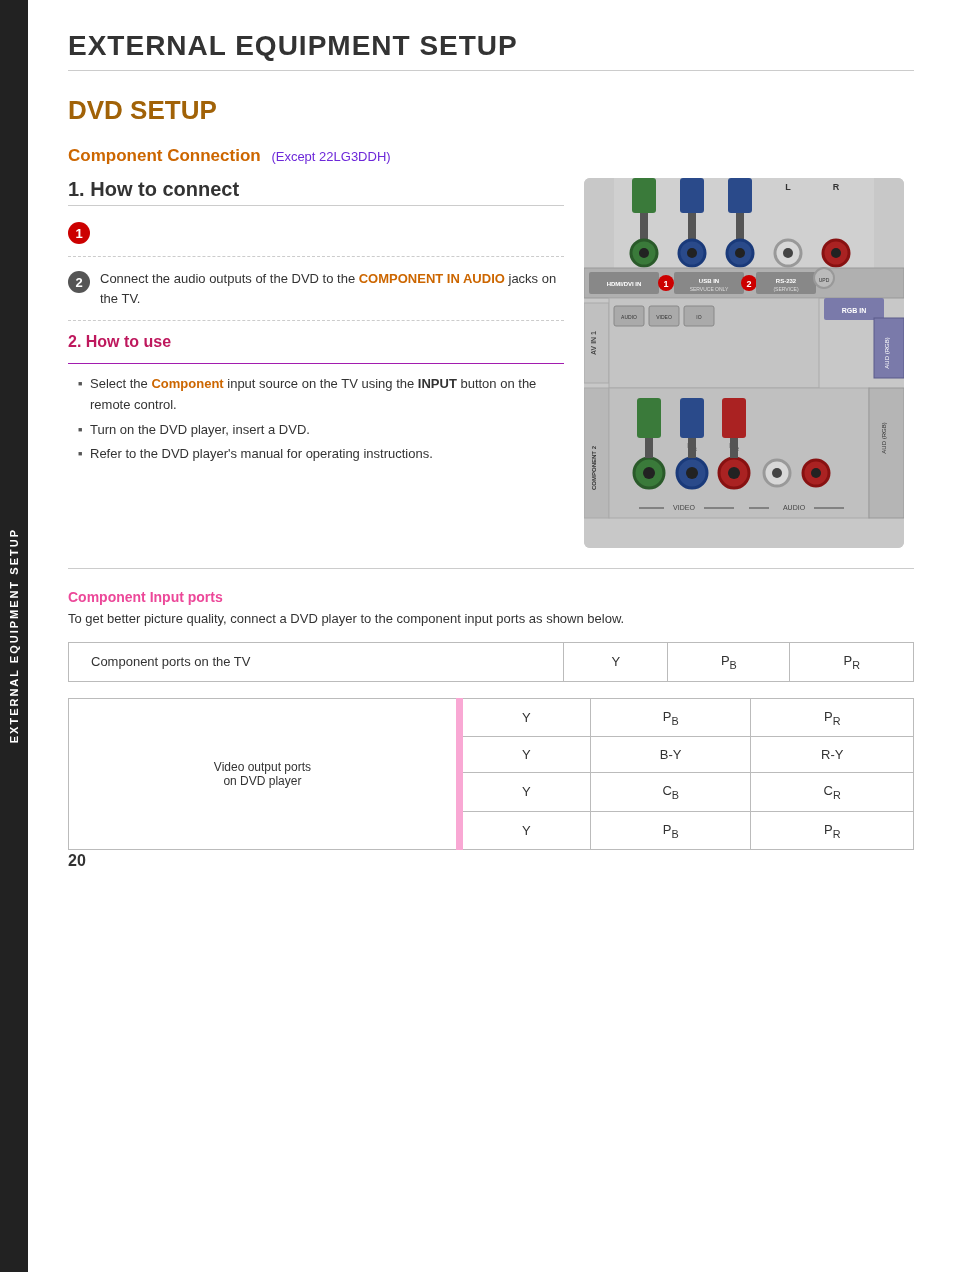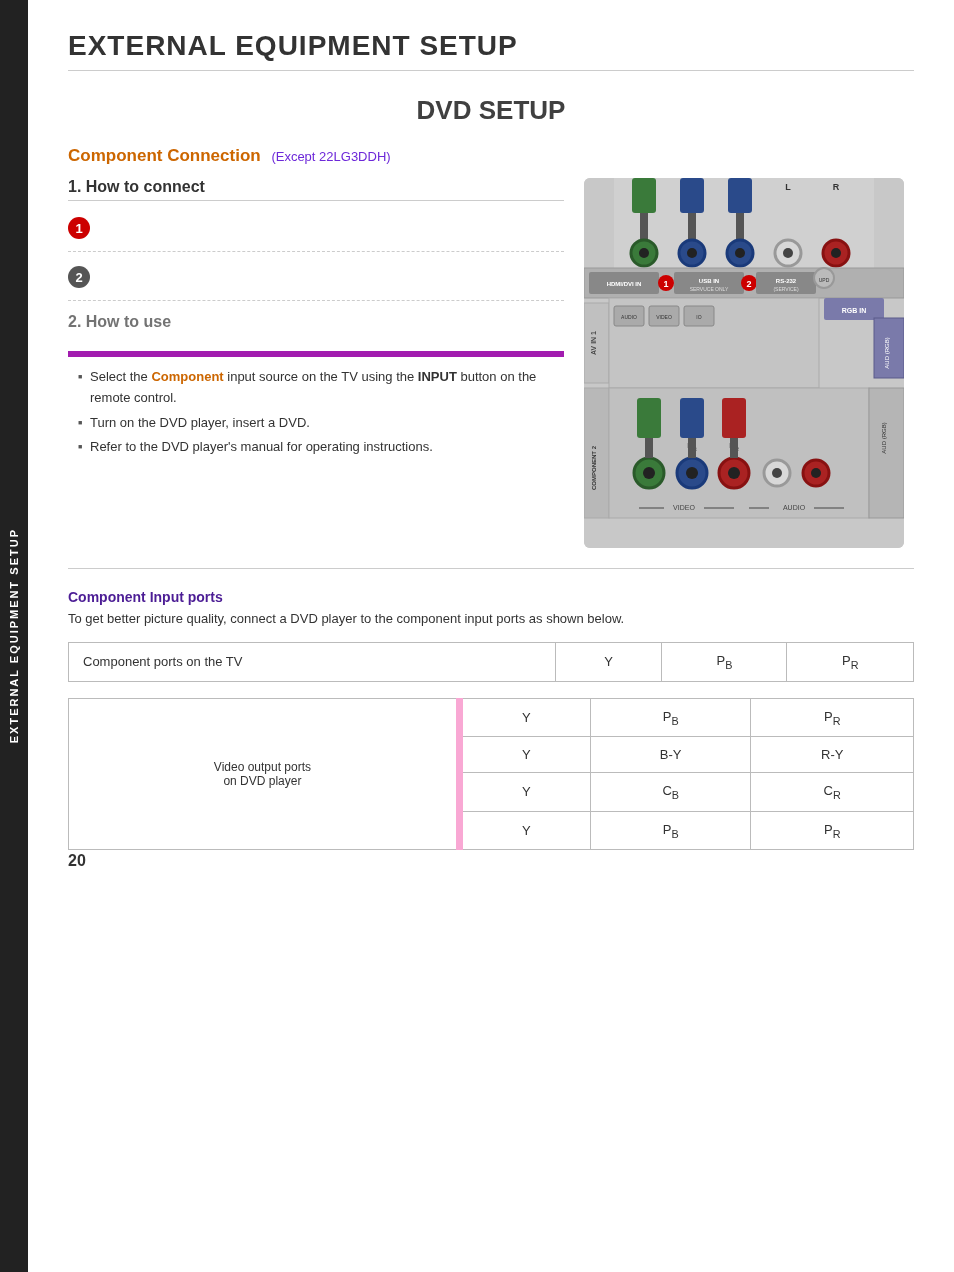--- a/index.html
+++ b/index.html
@@ -51,23 +51,22 @@
       letter-spacing: 1px;
       margin-bottom: 24px;
       padding-bottom: 8px;
       border-bottom: 1px solid #ccc;
     }
 
     
     .section-title {
       font-size: 26px;
       font-weight: bold;
-      color: #404040;
+      color: #a16207;
       margin-bottom: 20px;
-      text-align: center;
     }
 
     
     .subsection-title {
       font-size: 17px;
       color: #cc6600;
       font-weight: bold;
       margin-bottom: 12px;
     }
     .subsection-except {
@@ -85,21 +84,21 @@
     }
     .instructions-col {
       flex: 1;
     }
     .diagram-col {
       width: 330px;
       flex-shrink: 0;
     }
 
     .step-title {
-      font-size: 16px;
+      font-size: 20px;
       font-weight: bold;
       color: #333;
       margin-bottom: 14px;
       padding-bottom: 4px;
       border-bottom: 1px solid #ccc;
     }
 
     .step-item {
       display: flex;
       align-items: flex-start;
@@ -132,24 +131,24 @@
       font-size: 13px;
       color: #333;
       line-height: 1.5;
     }
     .bold-orange { color: #cc6600; font-weight: bold; }
 
     
     .how-use-title {
       font-size: 16px;
       font-weight: bold;
-      color: #737373;
+      color: #be185d;
       margin-bottom: 10px;
-      padding-bottom: 20px;
-      border-bottom: 6px solid #a21caf;
+      padding-bottom: 12px;
+      border-bottom: 1px solid #a21caf;
     }
     .bullet-list {
       list-style: none;
       padding-left: 10px;
     }
     .bullet-list li {
       font-size: 13px;
       color: #333;
       line-height: 1.6;
       padding-left: 12px;
@@ -172,21 +171,21 @@
       margin: 20px 0;
     }
 
     
     .component-input-section {
       margin-top: 20px;
     }
     .component-input-title {
       font-size: 14px;
       font-weight: bold;
-      color: #4c1d95;
+      color: #ec4899;
       margin-bottom: 6px;
     }
     .component-input-subtitle {
       font-size: 13px;
       color: #333;
       margin-bottom: 16px;
     }
 
     
     .ports-table {
@@ -196,21 +195,21 @@
     }
     .ports-table td, .ports-table th {
       border: 1px solid #bbb;
       padding: 10px 16px;
       font-size: 13px;
       color: #333;
       text-align: center;
     }
     .ports-table td:first-child {
       text-align: left;
-      padding-left: 14px;
+      padding-left: 22px;
       font-size: 13px;
     }
 
     
     .sub-table {
       width: 100%;
       border-collapse: collapse;
     }
     .sub-table td {
       border: 1px solid #bbb;
@@ -279,20 +278,24 @@
     <div class="instructions-col">
 
       <div class="step-title">1. How to connect</div>
 
       <div class="step-item">
         <div class="step-num step-num-1">1</div>
       </div>
 
       <div class="step-item">
         <div class="step-num step-num-2">2</div>
+        <div class="step-text">
+          Connect the audio outputs of the DVD to the
+          <span class="bold-orange">COMPONENT IN AUDIO</span> jacks on the TV.
+        </div>
       </div>
 
       <div class="how-use-title">2. How to use</div>
 
       <ul class="bullet-list">
         <li>
           Select the <strong class="bold-orange">Component</strong> input source on the TV using the
           <strong>INPUT</strong> button on the remote control.
         </li>
         <li>

